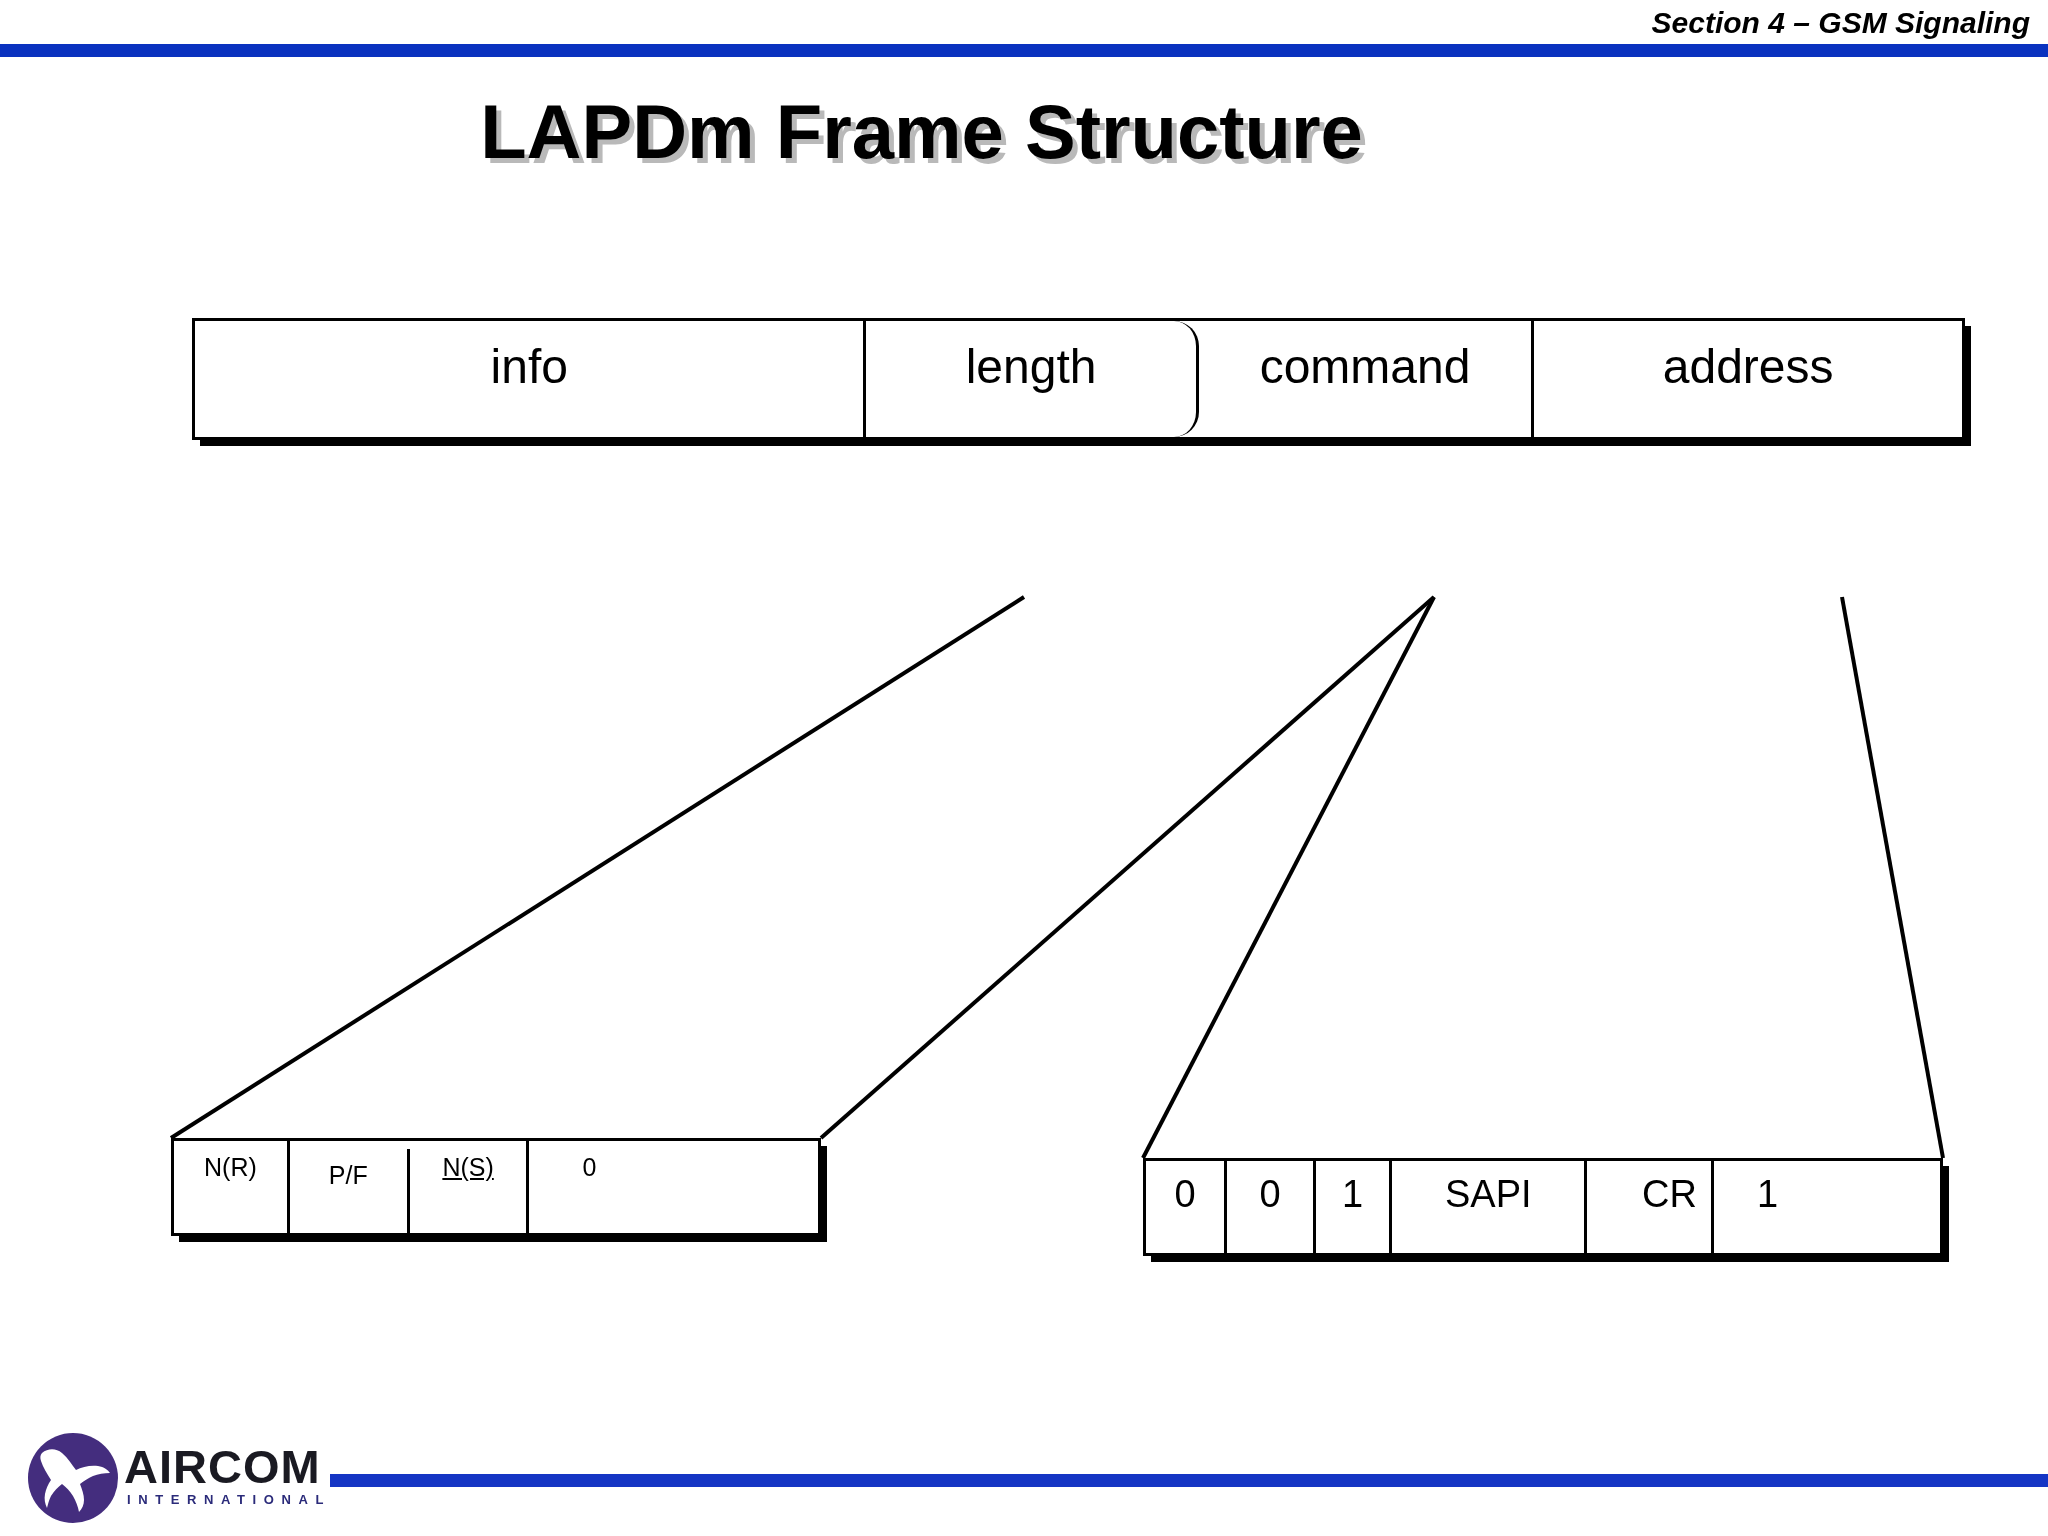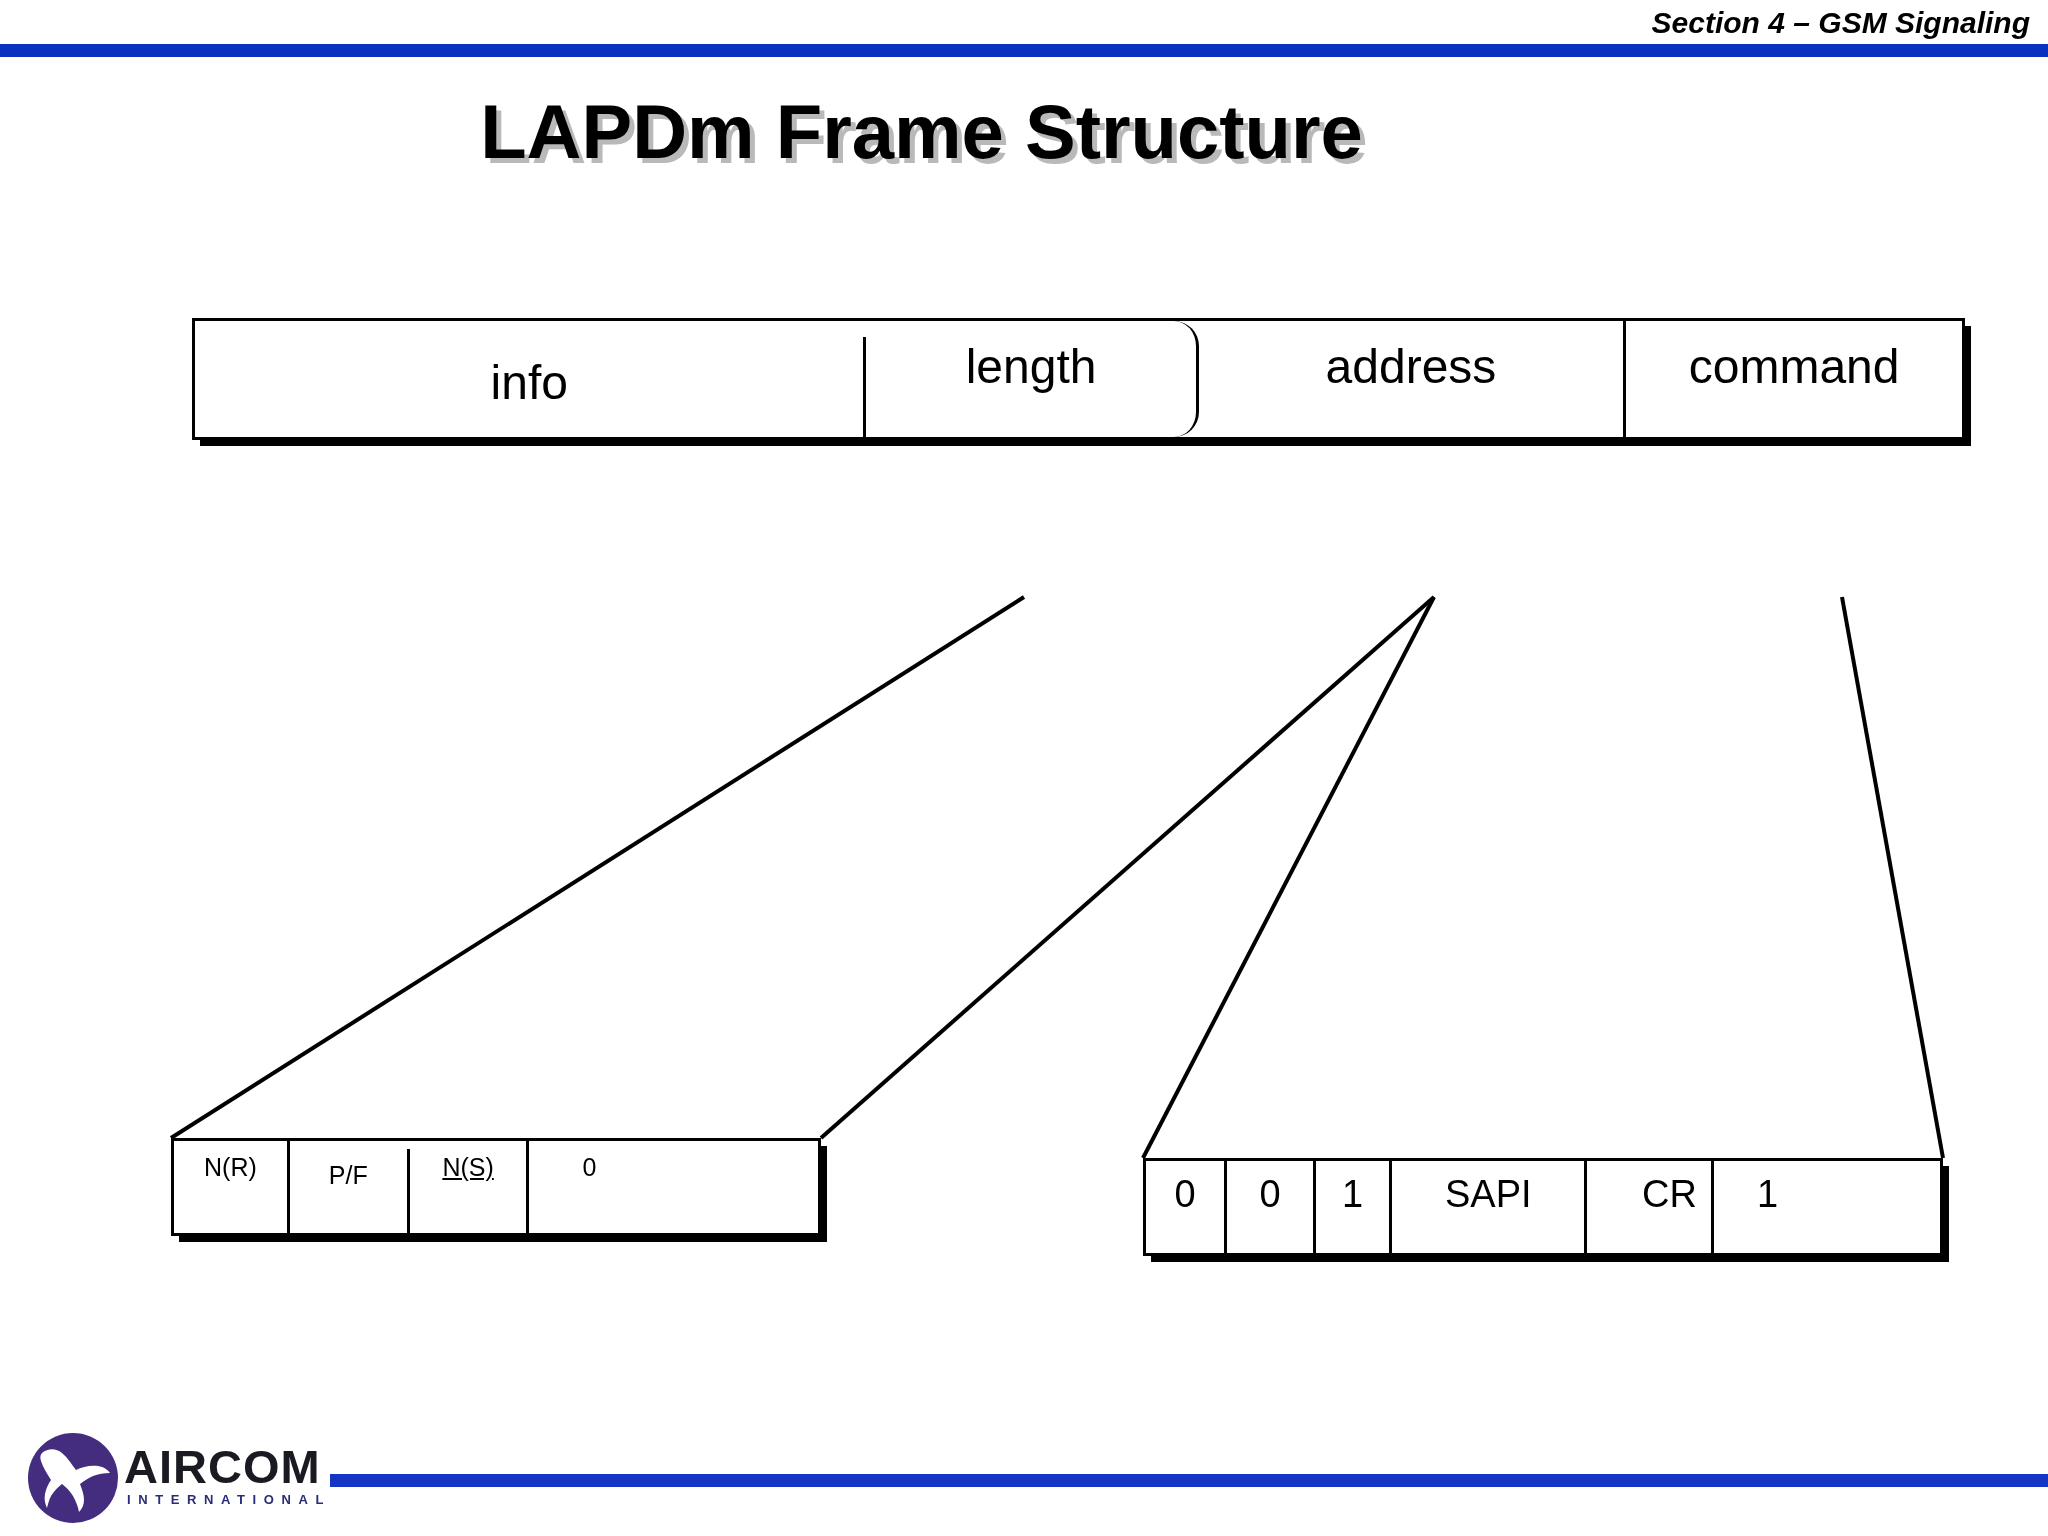--- a/index.html
+++ b/index.html
@@ -179,31 +179,31 @@
 </style>
 </head>
 <body>
 
 <div class="header-text">Section 4 – GSM Signaling</div>
 <div class="header-rule"></div>
 
 <div class="slide-title">LAPDm Frame Structure</div>
 
 <div class="field-row" id="main-frame">
-    <div class="field-cell" style="flex: 0 0 38%; margin-top: 16px;">
+    <div class="field-cell" style="flex: 0 0 38%;">
       <span>info</span>
     </div>
     <div class="field-cell" style="flex: 0 0 18.8%; border-radius: 25px;">
       <span>length</span>
     </div>
+    <div class="field-cell" style="flex: 0 0 19%;">
+      <span>command</span>
+    </div>
     <div class="field-cell" style="flex: 0 0 24.2%;">
       <span>address</span>
-    </div>
-    <div class="field-cell" style="flex: 0 0 19%;">
-      <span>command</span>
     </div>
   </div>
 
 <svg id="connectors" viewBox="0 0 2048 1536">
   <g id="connector-group" stroke="#000000" stroke-width="4" fill="none">
       <line x1="171" y1="1138" x2="1024" y2="597"></line>
       <line x1="821" y1="1138" x2="1434" y2="597"></line>
       <line x1="1143" y1="1158" x2="1434" y2="597"></line>
       <line x1="1943" y1="1158" x2="1842" y2="597"></line>
     </g>

